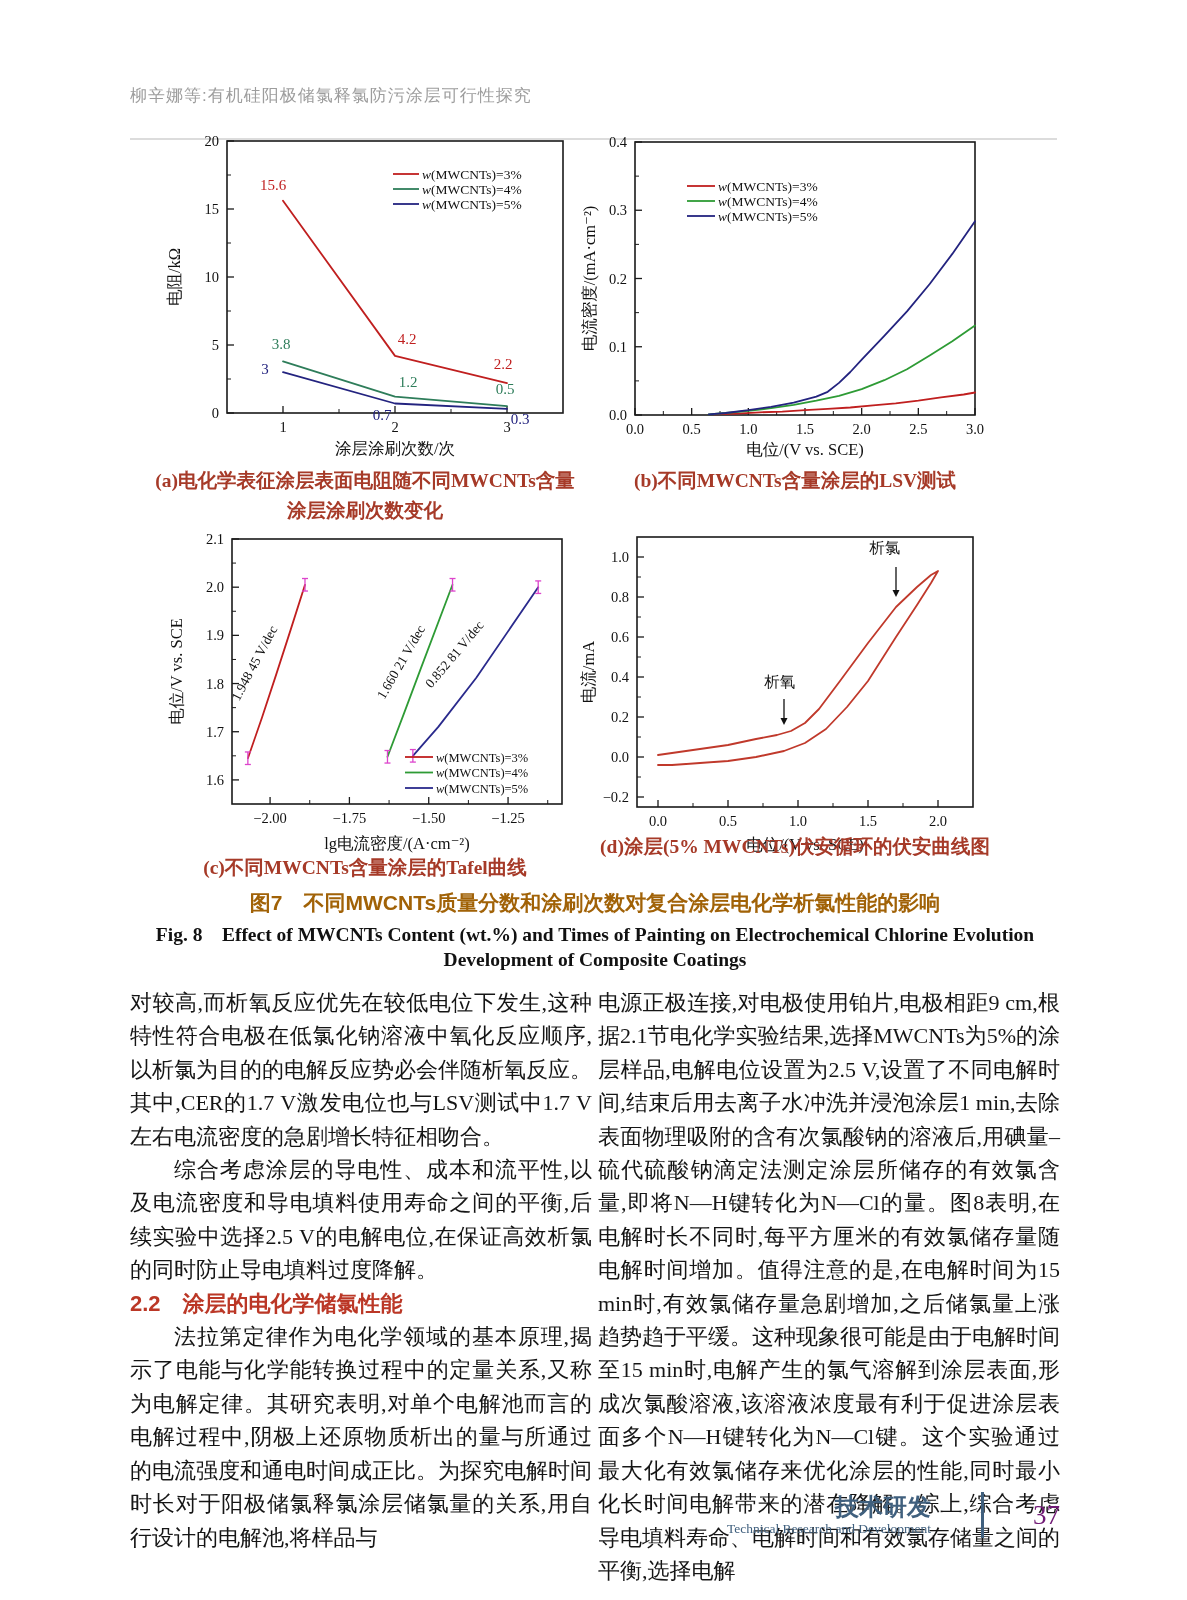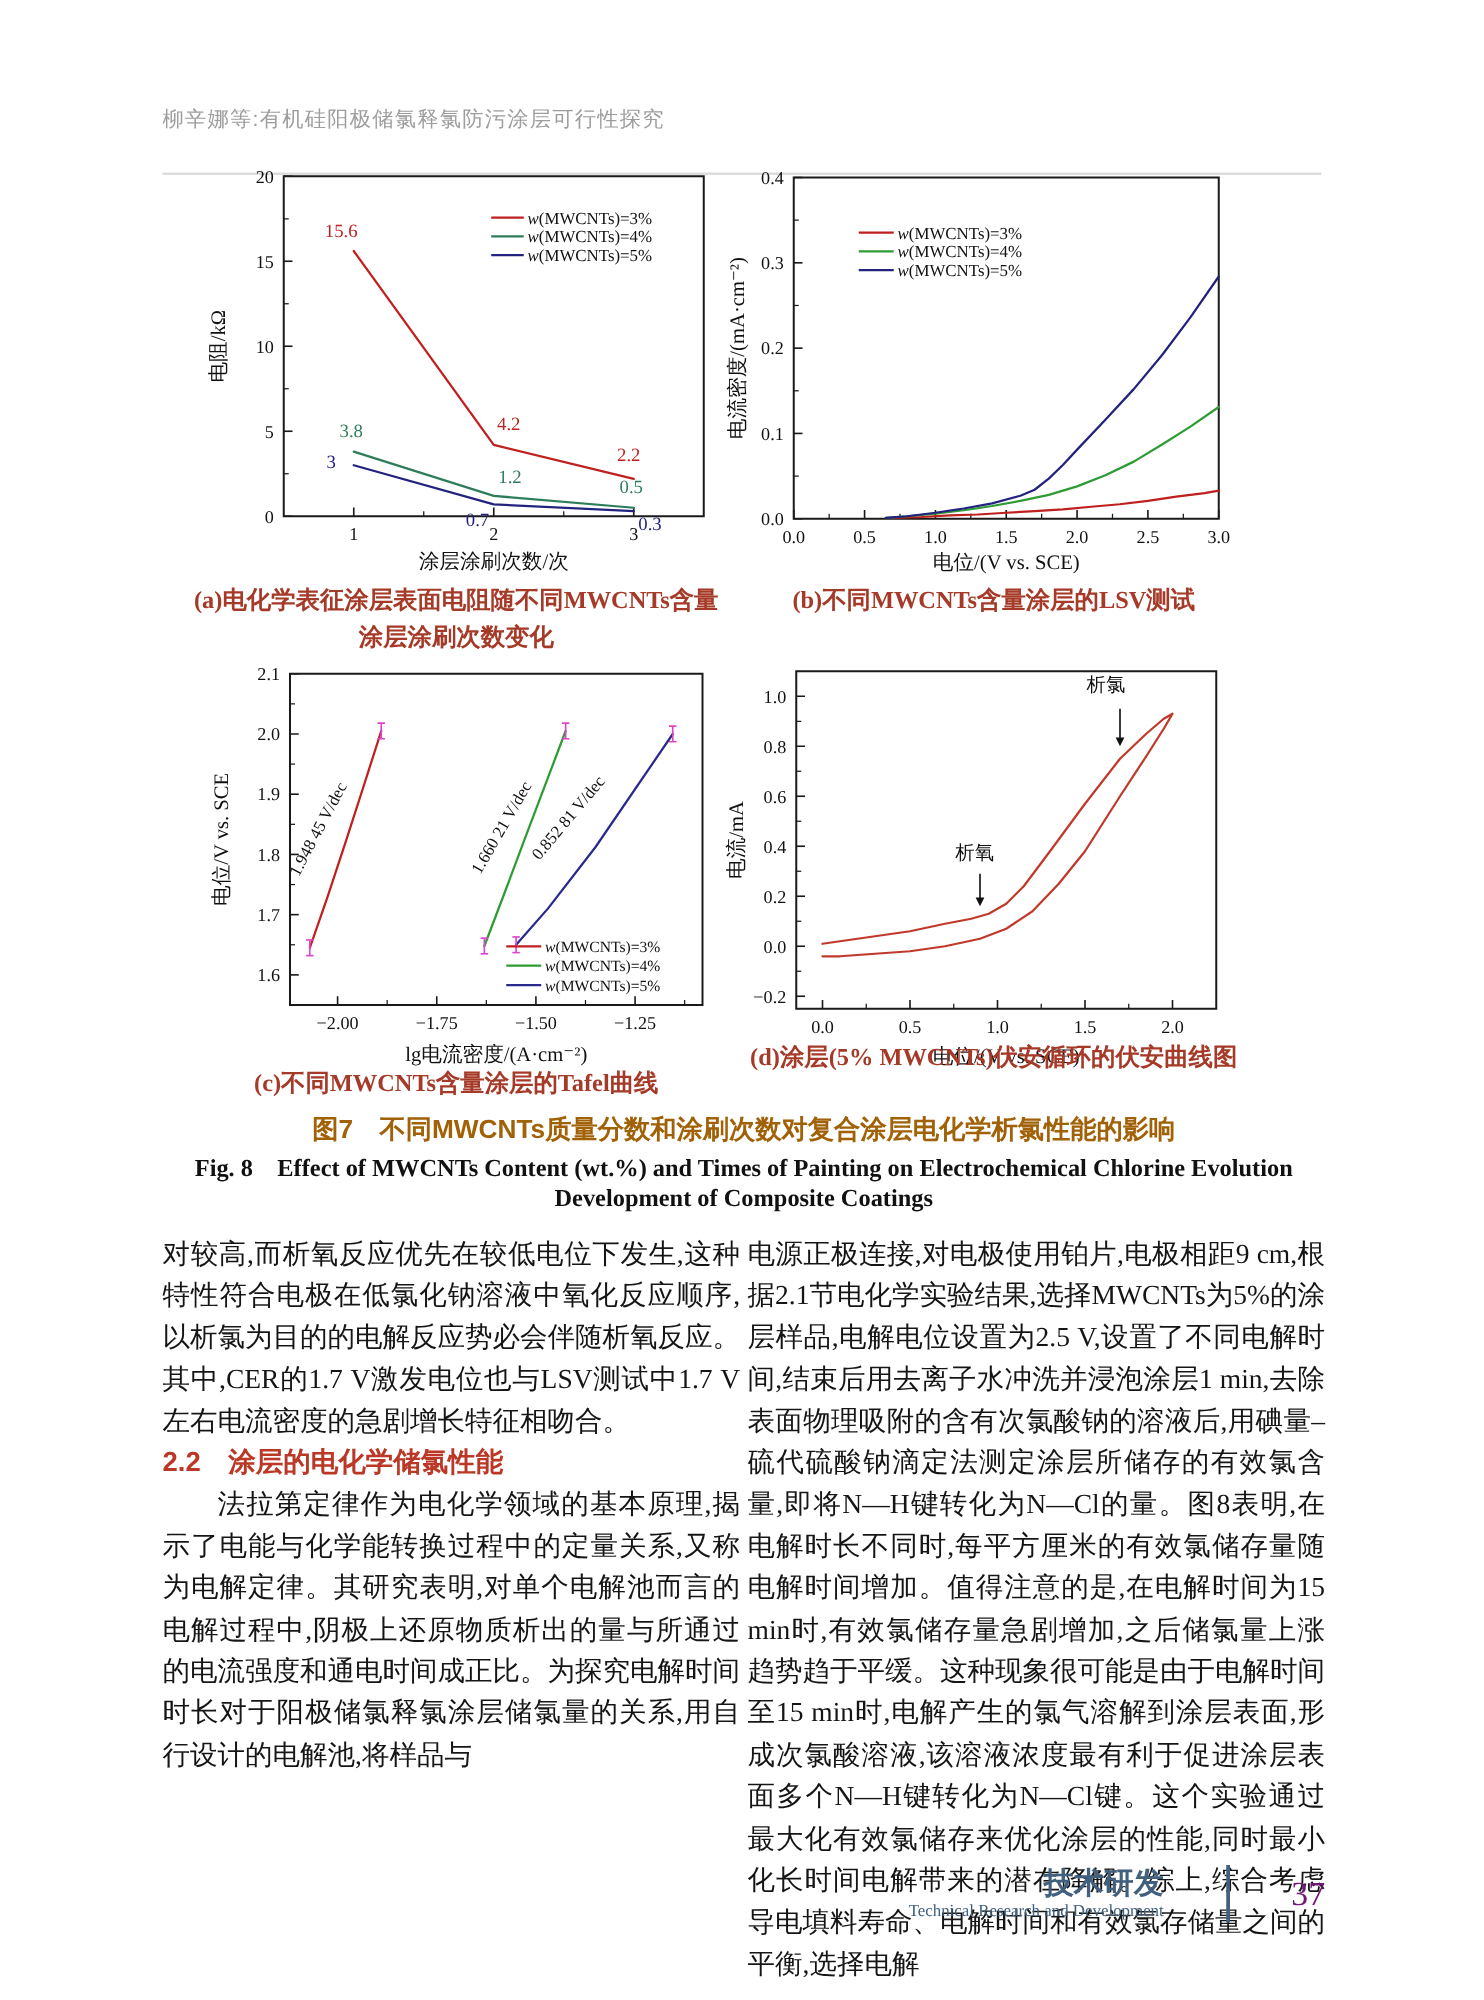--- a/index.html
+++ b/index.html
@@ -247,20 +247,21 @@
   <div class="cap" style="left:135px;top:853px;width:460px">(c)不同MWCNTs含量涂层的Tafel曲线</div>
   <div class="cap" style="left:570px;top:832px;width:450px">(d)涂层(5% MWCNTs)伏安循环的伏安曲线图</div>
 
   <div class="figtitle-zh">图7　不同MWCNTs质量分数和涂刷次数对复合涂层电化学析氯性能的影响</div>
   <div class="figtitle-en" style="top:921px">Fig. 8　Effect of MWCNTs Content (wt.%) and Times of Painting on Electrochemical Chlorine Evolution</div>
   <div class="figtitle-en" style="top:949px">Development of Composite Coatings</div>
 
   <div class="body-cols">
     <div class="col">
       <p>对较高,而析氧反应优先在较低电位下发生,这种特性符合电极在低氯化钠溶液中氧化反应顺序,以析氯为目的的电解反应势必会伴随析氧反应。其中,CER的1.7 V激发电位也与LSV测试中1.7 V左右电流密度的急剧增长特征相吻合。</p>
+      <p class="indent">综合考虑涂层的导电性、成本和流平性,以及电流密度和导电填料使用寿命之间的平衡,后续实验中选择2.5 V的电解电位,在保证高效析氯的同时防止导电填料过度降解。</p>
       <h3>2.2　涂层的电化学储氯性能</h3>
       <p class="indent">法拉第定律作为电化学领域的基本原理,揭示了电能与化学能转换过程中的定量关系,又称为电解定律。其研究表明,对单个电解池而言的电解过程中,阴极上还原物质析出的量与所通过的电流强度和通电时间成正比。为探究电解时间时长对于阳极储氯释氯涂层储氯量的关系,用自行设计的电解池,将样品与</p>
     </div>
     <div class="col">
       <p>电源正极连接,对电极使用铂片,电极相距9 cm,根据2.1节电化学实验结果,选择MWCNTs为5%的涂层样品,电解电位设置为2.5 V,设置了不同电解时间,结束后用去离子水冲洗并浸泡涂层1 min,去除表面物理吸附的含有次氯酸钠的溶液后,用碘量–硫代硫酸钠滴定法测定涂层所储存的有效氯含量,即将N—H键转化为N—Cl的量。图8表明,在电解时长不同时,每平方厘米的有效氯储存量随电解时间增加。值得注意的是,在电解时间为15 min时,有效氯储存量急剧增加,之后储氯量上涨趋势趋于平缓。这种现象很可能是由于电解时间至15 min时,电解产生的氯气溶解到涂层表面,形成次氯酸溶液,该溶液浓度最有利于促进涂层表面多个N—H键转化为N—Cl键。这个实验通过最大化有效氯储存来优化涂层的性能,同时最小化长时间电解带来的潜在降解。综上,综合考虑导电填料寿命、电解时间和有效氯存储量之间的平衡,选择电解</p>
     </div>
   </div>
 
   <div class="footer">
     <div class="zh-en">

